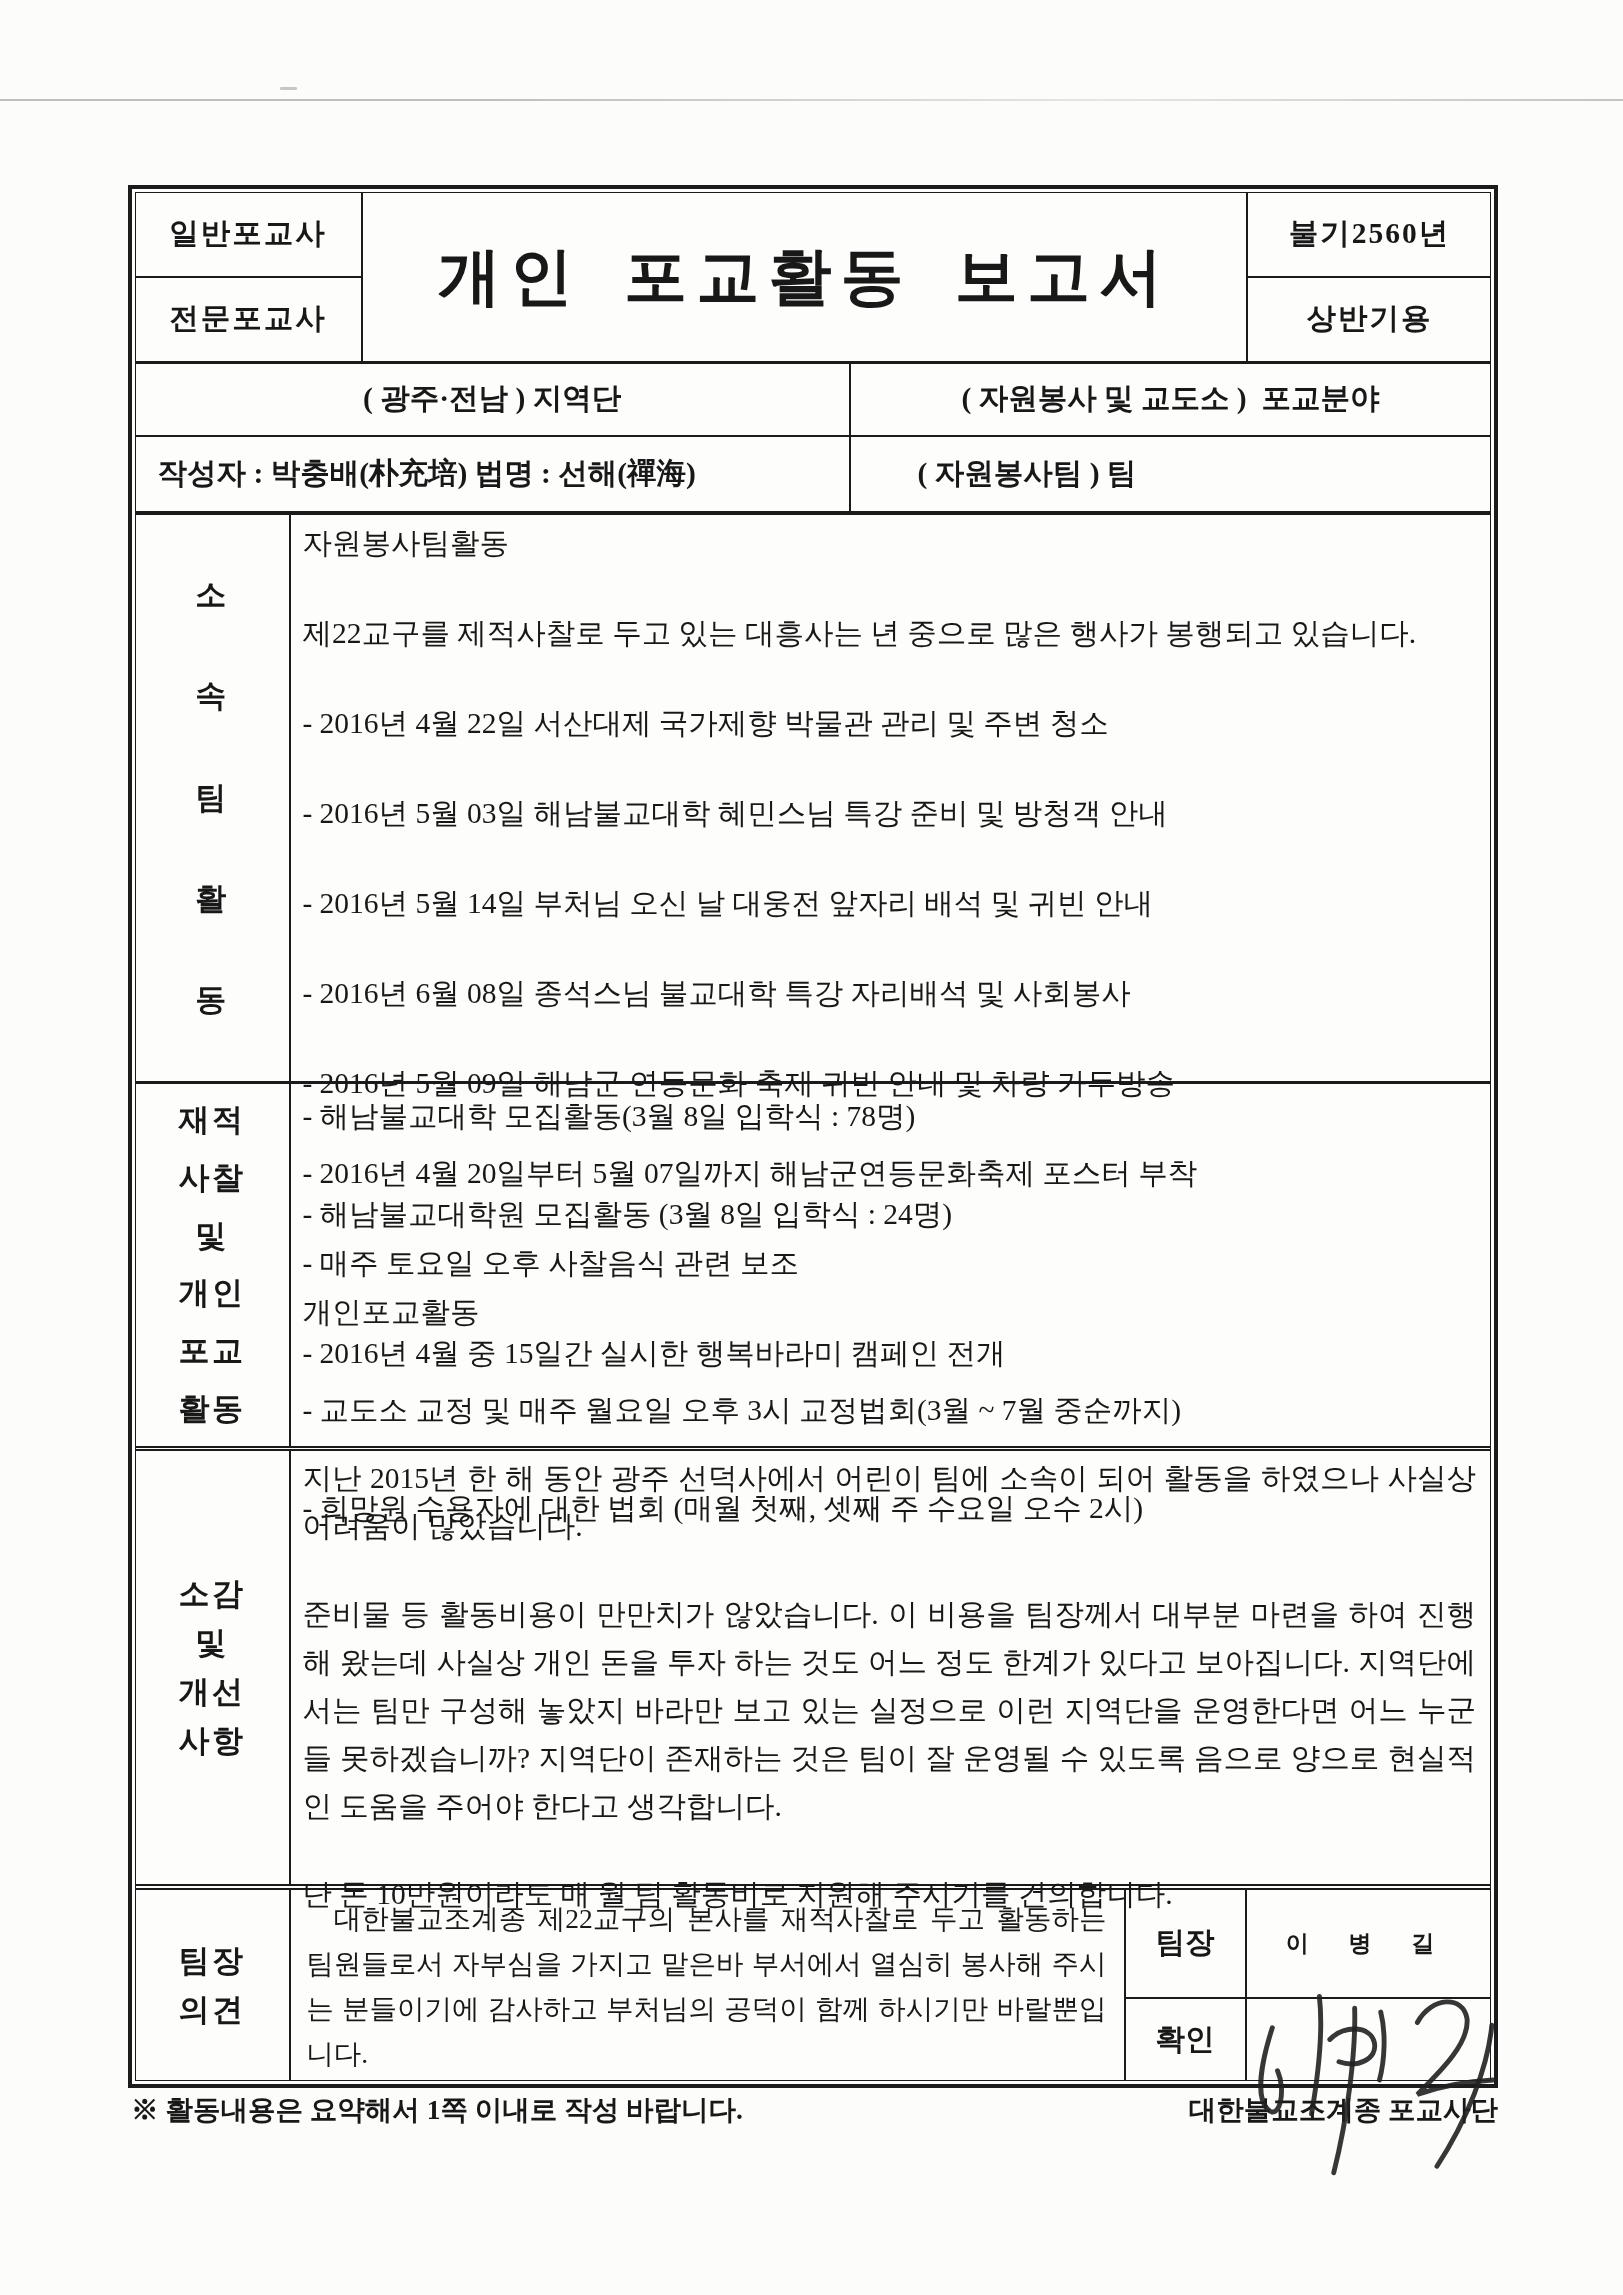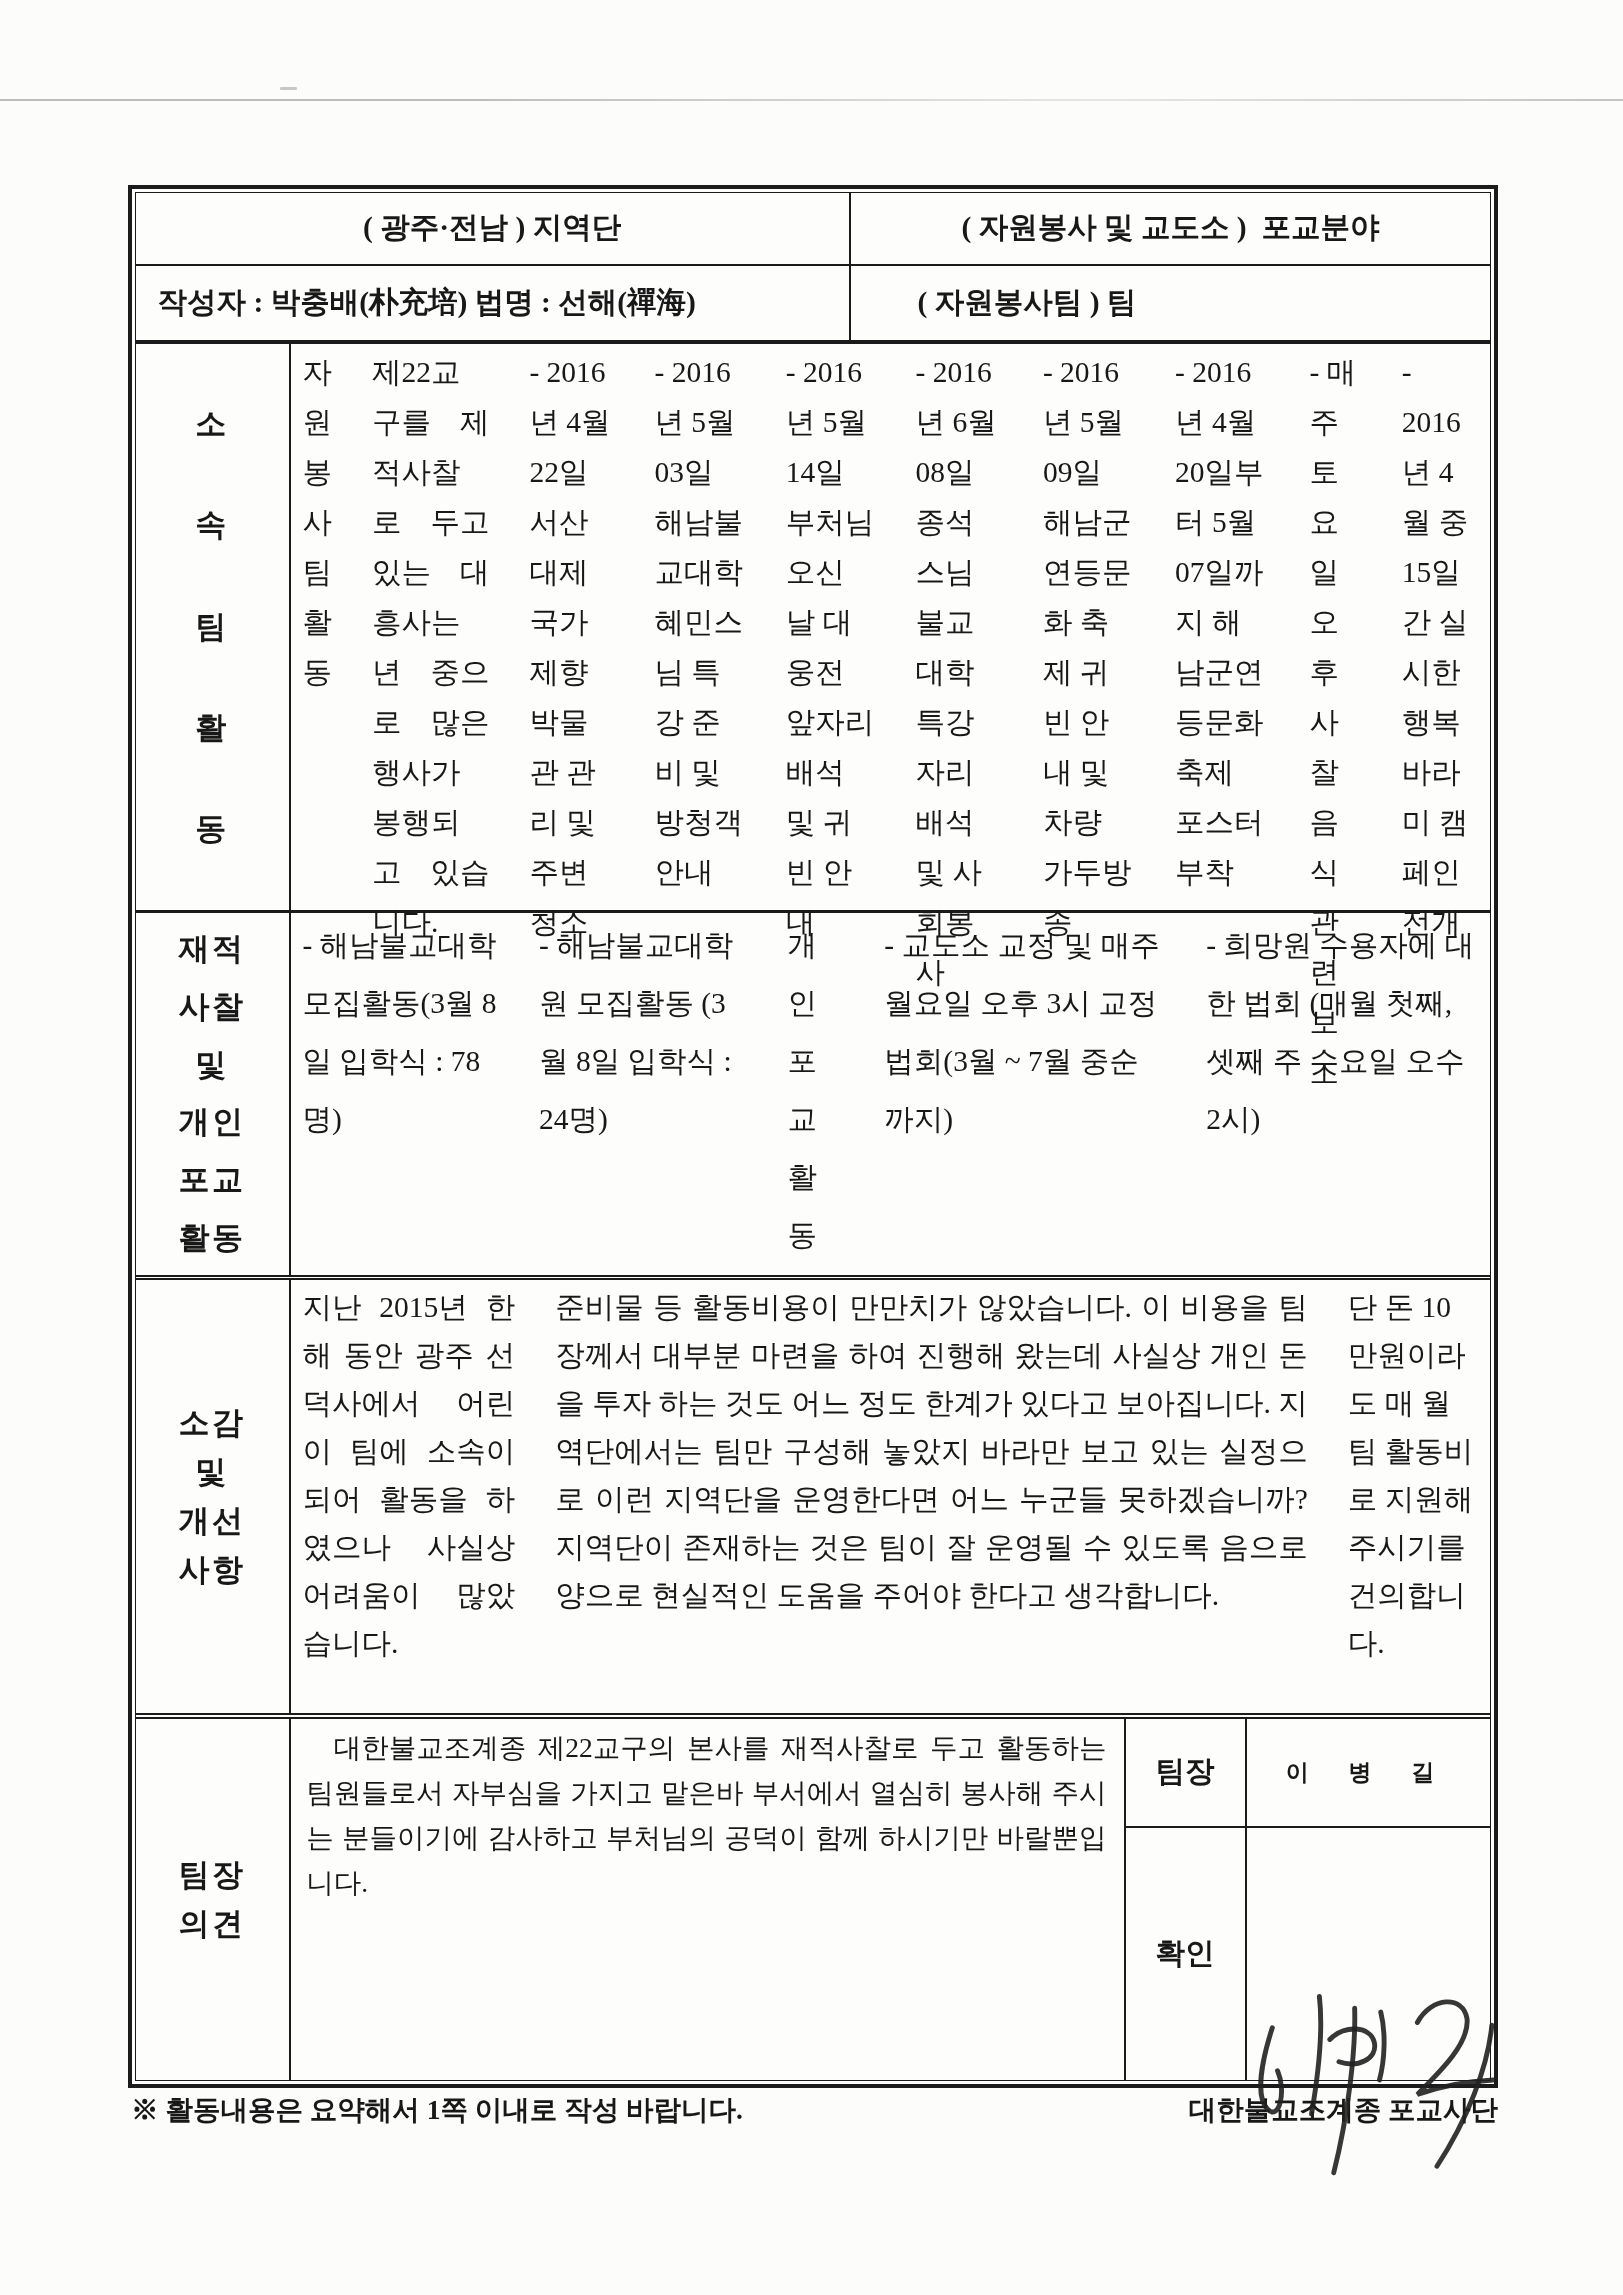--- a/index.html
+++ b/index.html
@@ -36,21 +36,21 @@
   .cr{flex:1;display:flex;align-items:center;justify-content:center;font-size:29.5px;font-weight:600;white-space:pre-wrap;}
   .rowB .cl{justify-content:flex-start;padding-left:22px;}
   .rowB .cr{justify-content:flex-start;padding-left:67px;}
 
   
   .sec{display:flex;min-height:0;}
   .sec-label{width:155px;border-right:2.6px solid #1b1b1b;display:flex;flex-direction:column;
              align-items:center;font-size:31px;font-weight:600;letter-spacing:2.6px;}
   .sec-label.spread{justify-content:space-evenly;}
   .sec-label.centered{justify-content:center;gap:7px;}
-  .sec-body{flex:1;min-width:0;padding:3.9px 14.4px 3.9px 11.8px;display:flex;flex-direction:row;gap:40px;}
+  .sec-body{flex:1;min-width:0;padding:3.9px 14.4px 3.9px 11.8px;display:flex;flex-direction:column;gap:40px;}
   .ln{font-size:29.5px;font-weight:500;white-space:pre-wrap;}
   .just{text-align:justify;}
 
   .sec1{height:569px;border-bottom:3.9px solid #1b1b1b;}
   .sec1 .sec-body{justify-content:space-evenly;}
   .sec1 .ln{line-height:50px;}
 
   .sec2{height:367px;border-bottom:5.2px double #1b1b1b;}
   .sec2 .sec-body{justify-content:space-evenly;}
   .sec2 .ln{line-height:58px;}
@@ -83,20 +83,31 @@
 <div class="page">
 
   <div class="artifact-top"></div>
   <div class="artifact-dash"></div>
   <div class="artifact-red-1"></div>
   <div class="artifact-red-2"></div>
 
   <div class="doc">
     <div class="doc-inner">
 
+      <div class="hdr">
+        <div class="hdr-left">
+          <div class="hcell top">일반포교사</div>
+          <div class="hcell">전문포교사</div>
+        </div>
+        <div class="hdr-title">개인  포교활동  보고서</div>
+        <div class="hdr-right">
+          <div class="hcell top">불기2560년</div>
+          <div class="hcell">상반기용</div>
+        </div>
+      </div>
 
       <div class="rowA">
         <div class="cl">( 광주·전남 ) 지역단</div>
         <div class="cr">( 자원봉사 및 교도소 )  포교분야</div>
       </div>
 
       <div class="rowB">
         <div class="cl">작성자 : 박충배(朴充培) 법명 : 선해(禪海)</div>
         <div class="cr">( 자원봉사팀 ) 팀</div>
       </div>

